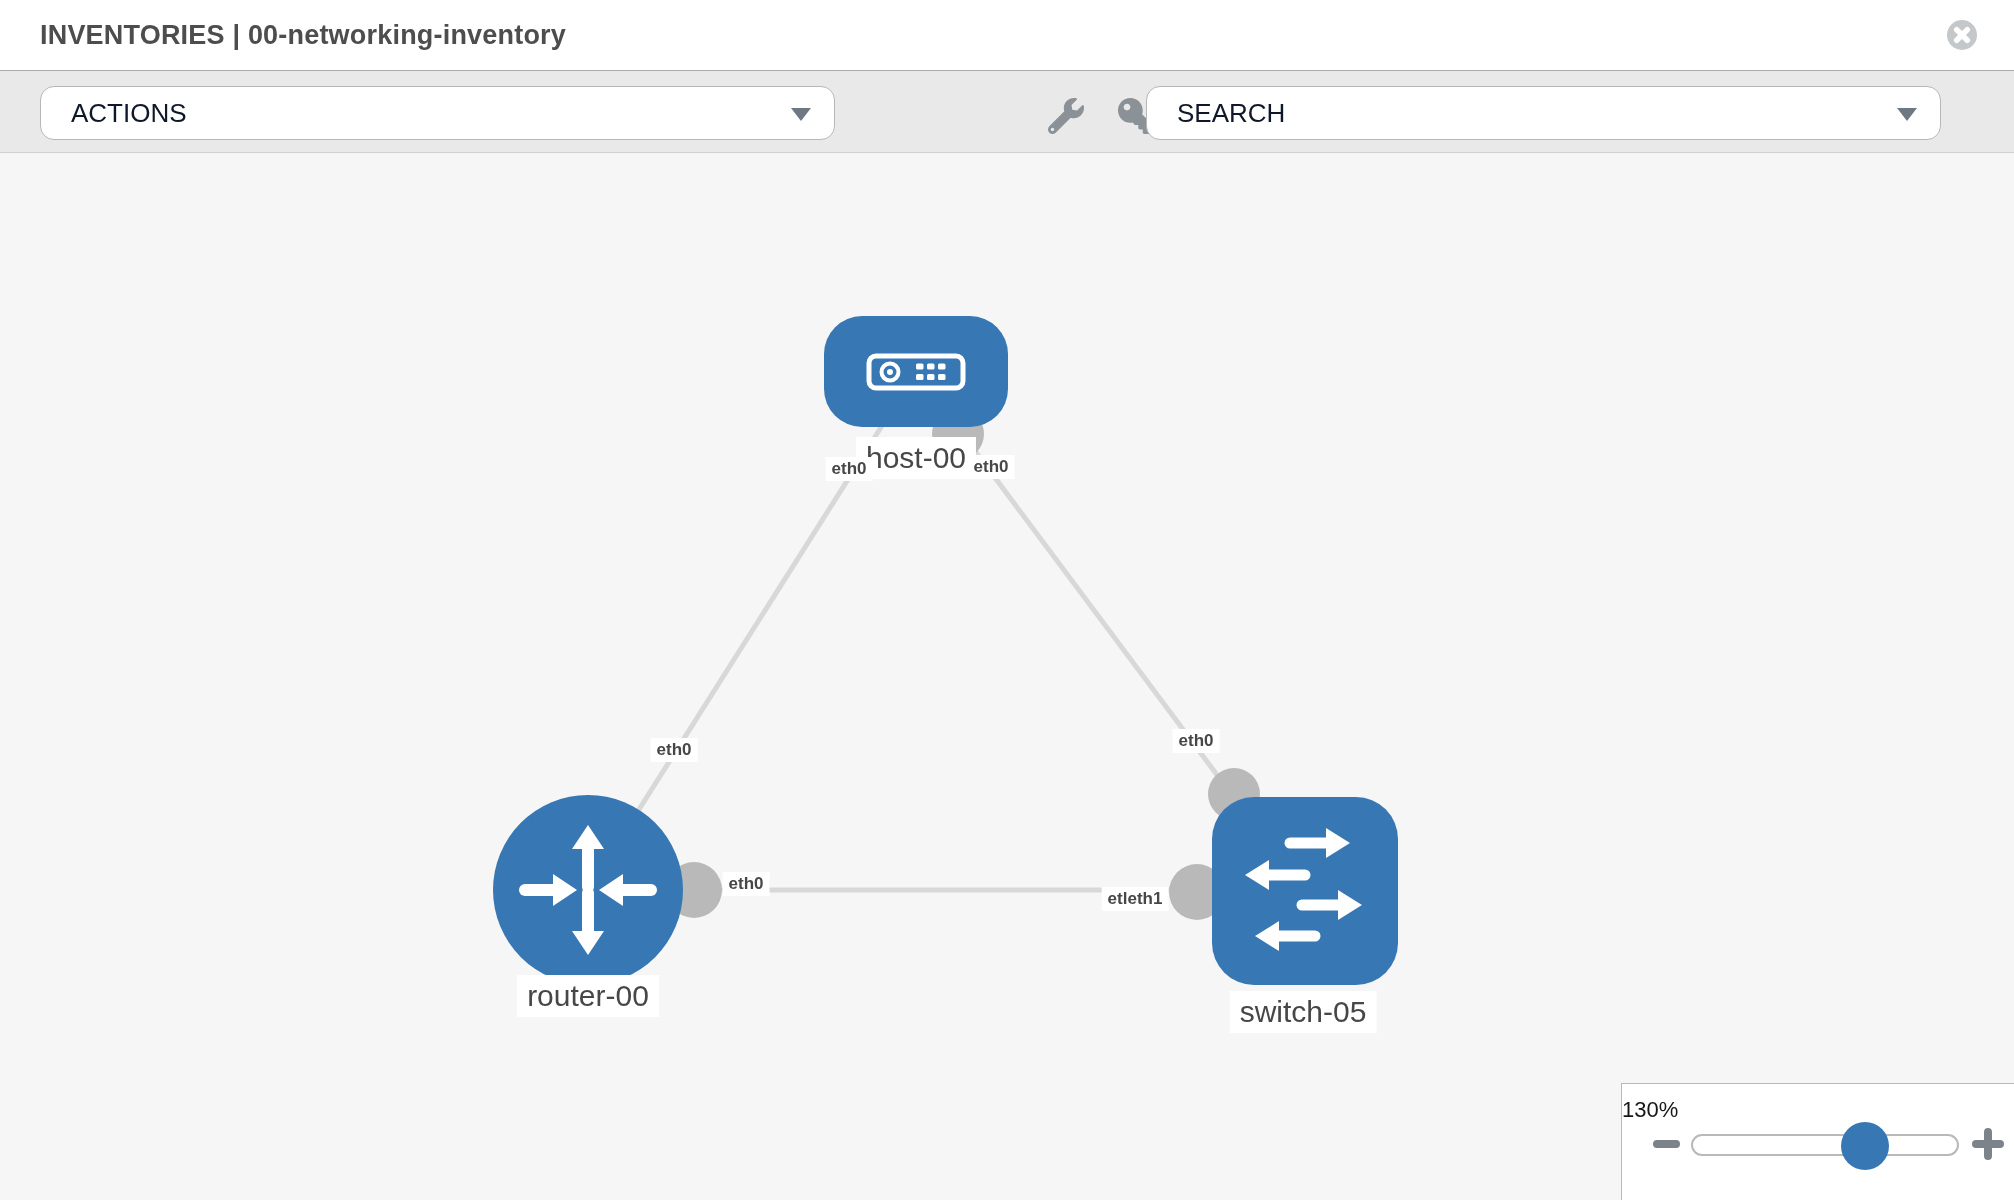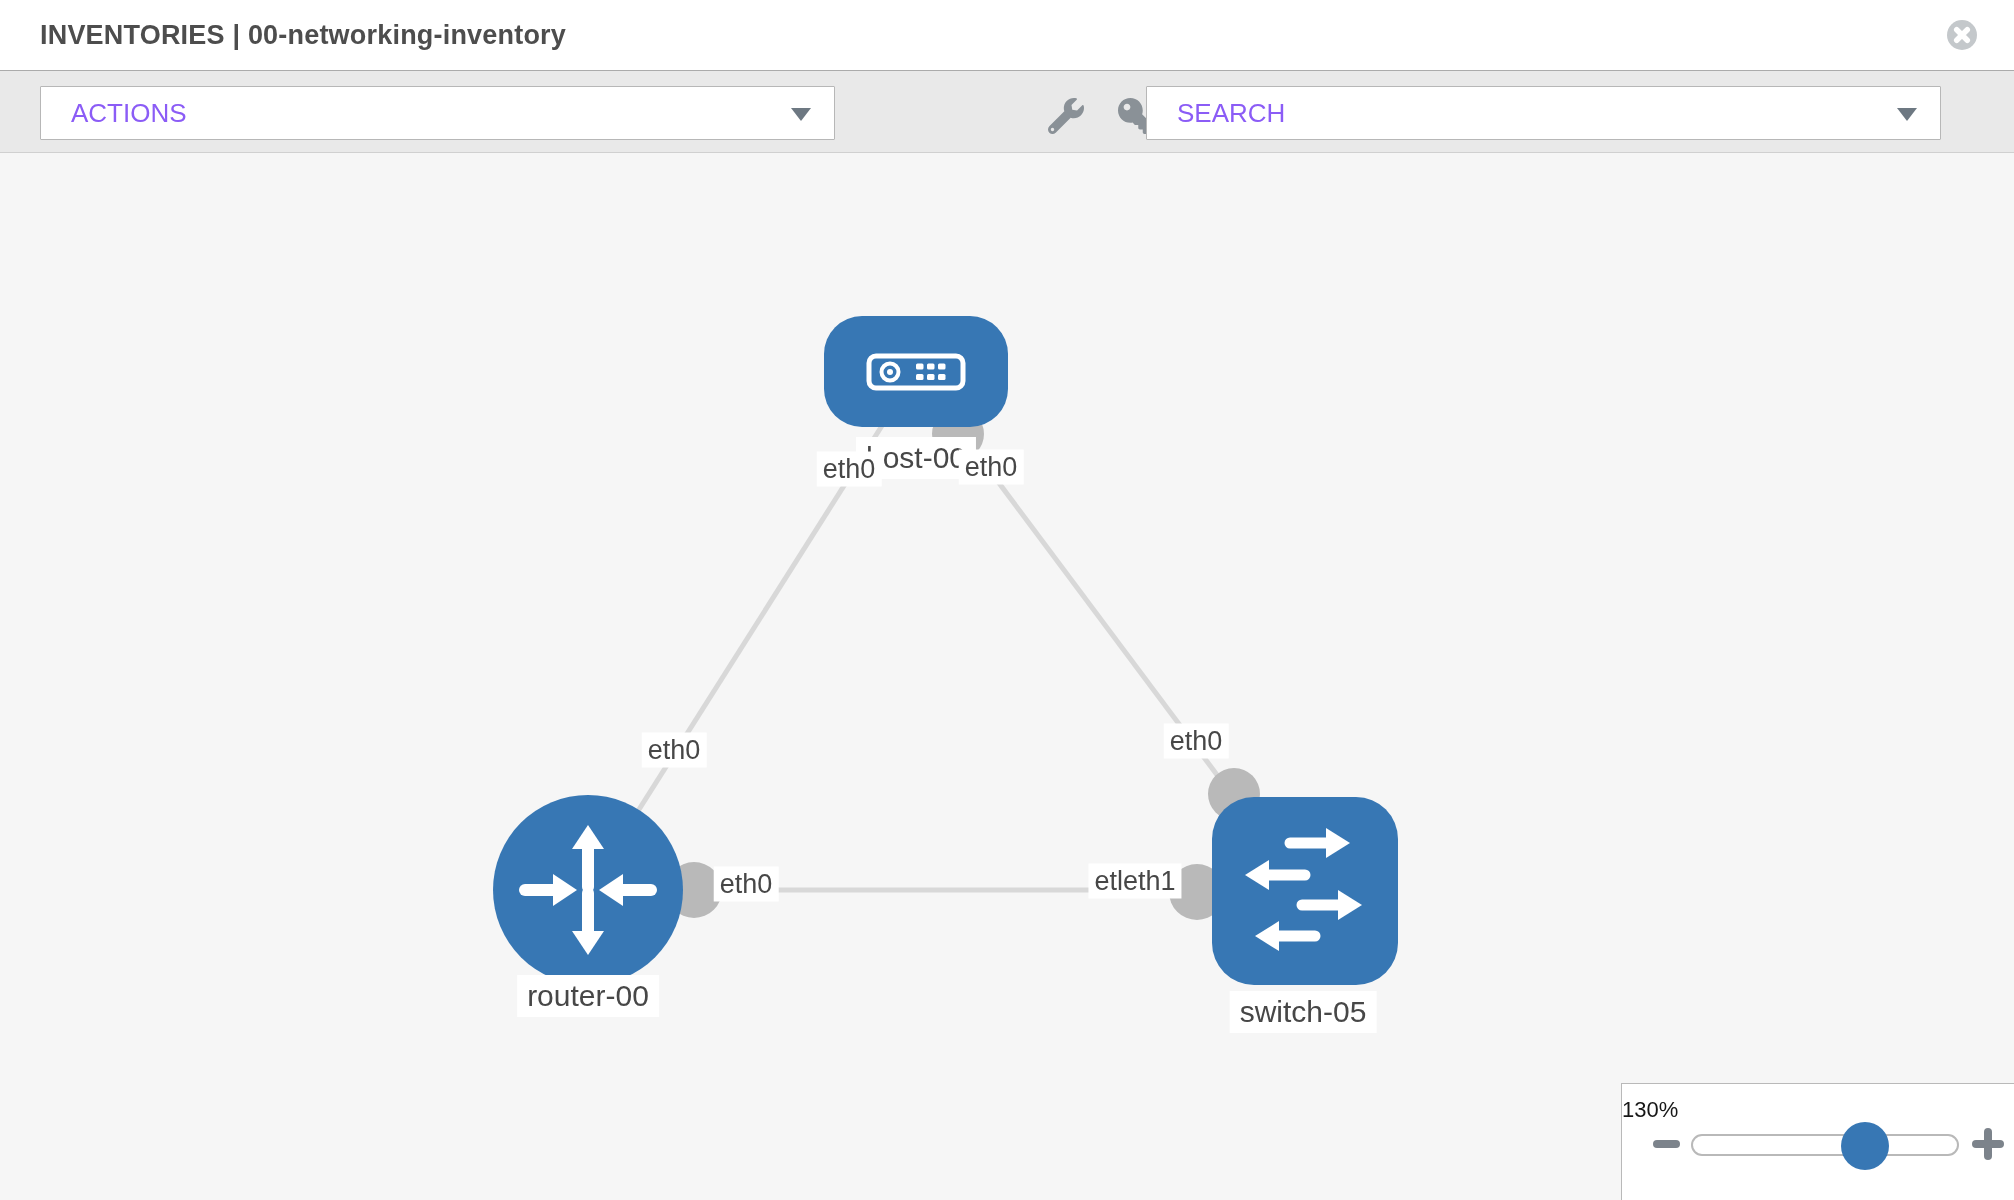--- a/index.html
+++ b/index.html
@@ -19,23 +19,23 @@
   }
   .close-btn { position:absolute; right:37px; top:20px; width:30px; height:30px; cursor:pointer; }
 
   
   .toolbar {
     position:absolute; top:70px; left:0; width:2014px; height:83px;
     background:#e9e9e9; border-top:1px solid #ababab; border-bottom:1px solid #d0d0d0;
   }
   .select-box {
     position:absolute; top:15px; height:54px; background:#fff;
-    border:1px solid #b7b7b7; border-radius:1px;
+    border:1px solid #b7b7b7; border-radius:14px;
     display:flex; align-items:center; padding:0 30px;
-    font-size:26px; color:#8b5cf6; cursor:pointer;
+    font-size:26px; color:#0f172a; cursor:pointer;
   }
   .actions-box { left:40px;  width:795px; }
   .search-box  { left:1146px; width:795px; }
   .caret {
     position:absolute; right:23px; top:50%; margin-top:-5px;
     width:0; height:0;
     border-left:10px solid transparent; border-right:10px solid transparent;
     border-top:13px solid #6d7882;
   }
   .icon-btn { position:absolute; top:97px; width:36px; height:36px; cursor:pointer; }
@@ -50,21 +50,21 @@
   .node { position:absolute; background:#3777b4; display:flex; align-items:center; justify-content:center; cursor:pointer; }
   .node-host   { left:824px;  top:163px; width:184px; height:111px; border-radius:38px; }
   .node-router { left:493px;  top:642px; width:190px; height:190px; border-radius:50%; }
   .node-switch { left:1212px; top:644px; width:186px; height:188px; border-radius:42px; }
 
   .chip {
     position:absolute; transform:translate(-50%,-50%);
     background:#ffffff; color:#474747; white-space:nowrap;
   }
   .node-label  { font-size:30px; padding:4px 10px; }
-  .iface-label { font-size:27px; padding:2px 6px; }
+  .iface-label { font-size:17px; padding:2px 6px;font-weight:bold; }
 
   
   .zoom-panel {
     position:absolute; left:1621px; top:930px; width:394px; height:118px;
     background:#fff; border:1px solid #b9b9b9;
   }
   .zoom-level { position:absolute; top:13px; left:0; width:100%; font-size:22px; color:#161616; }
   .zoom-minus { position:absolute; left:31px; top:56px; width:27px; height:8px; background:#7c838b; border-radius:4px; cursor:pointer; }
   .zoom-track {
     position:absolute; left:69px; top:50px; width:268px; height:22px;
@@ -180,21 +180,21 @@
 
   <div class="chip node-label" style="left:916px; top:305px;">host-00</div>
   <div class="chip node-label" style="left:588px; top:843px;">router-00</div>
   <div class="chip node-label" style="left:1303px; top:859px;">switch-05</div>
 
   <div class="chip iface-label" style="left:849px;  top:316px;">eth0</div>
   <div class="chip iface-label" style="left:991px;  top:314px;">eth0</div>
   <div class="chip iface-label" style="left:674px;  top:597px;">eth0</div>
   <div class="chip iface-label" style="left:1196px; top:588px;">eth0</div>
   <div class="chip iface-label" style="left:746px;  top:731px;">eth0</div>
-  <div class="chip iface-label" style="left:1135px; top:728px;text-align:center;">etleth1</div>
+  <div class="chip iface-label" style="left:1135px; top:746px;text-align:center;">etleth1</div>
 
   <div class="zoom-panel">
     <div class="zoom-level">130%</div>
     <div class="zoom-minus"></div>
     <div class="zoom-track">
       <div class="zoom-thumb"></div>
     </div>
     <div class="zoom-plus"></div>
   </div>
 

